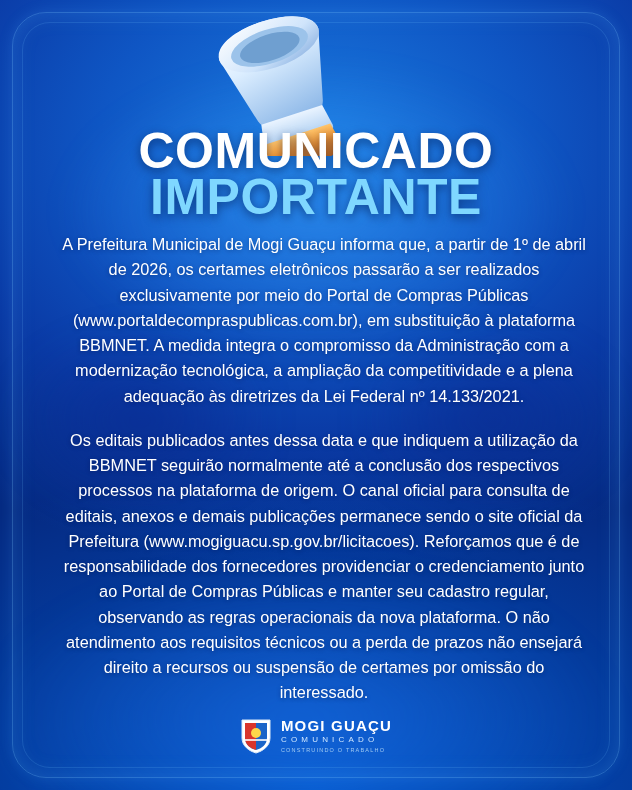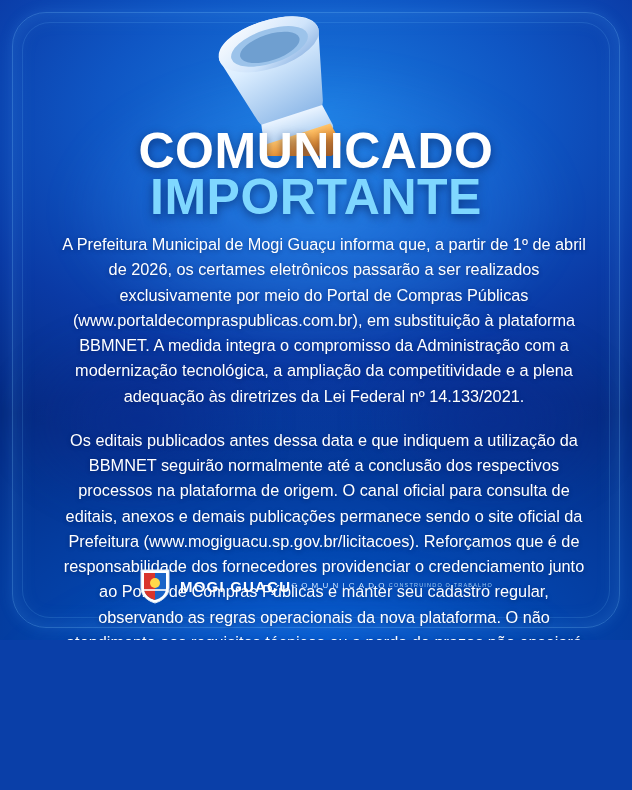--- a/index.html
+++ b/index.html
@@ -9,21 +9,21 @@
   body {
     width: 632px;
     height: 790px;
     font-family: "Liberation Sans", sans-serif;
     background: #0a3fa8;
     overflow: hidden;
   }
   .poster {
     position: relative;
     width: 632px;
-    height: 640px;
+    height: 790px;
     overflow: hidden;
     background:
       radial-gradient(ellipse 150% 70% at 50% 100%, rgba(0,120,255,0.55) 0%, rgba(0,70,200,0.0) 60%),
       radial-gradient(ellipse 90% 55% at 50% 18%, #1a7be0 0%, #0f56c4 38%, #0a3aa5 68%, #052a82 100%),
       linear-gradient(180deg, #0b3fae 0%, #0a3aa6 45%, #0a2f93 100%);
   }
   
   .frame-outer, .frame-inner {
     position: absolute;
     border-radius: 34px;
@@ -128,21 +128,21 @@
     gap: 9px;
   }
   .crest {
     width: 32px;
     height: 36px;
     position: relative;
     flex: 0 0 auto;
   }
   .footer-text {
     display: flex;
-    flex-direction: row;
+    flex-direction: column;
     align-items: flex-start;
     line-height: 1;
   }
   .footer-title {
     color: #ffffff;
     font-weight: bold;
     font-size: 15px;
     letter-spacing: 1.2px;
   }
   .footer-sub {

